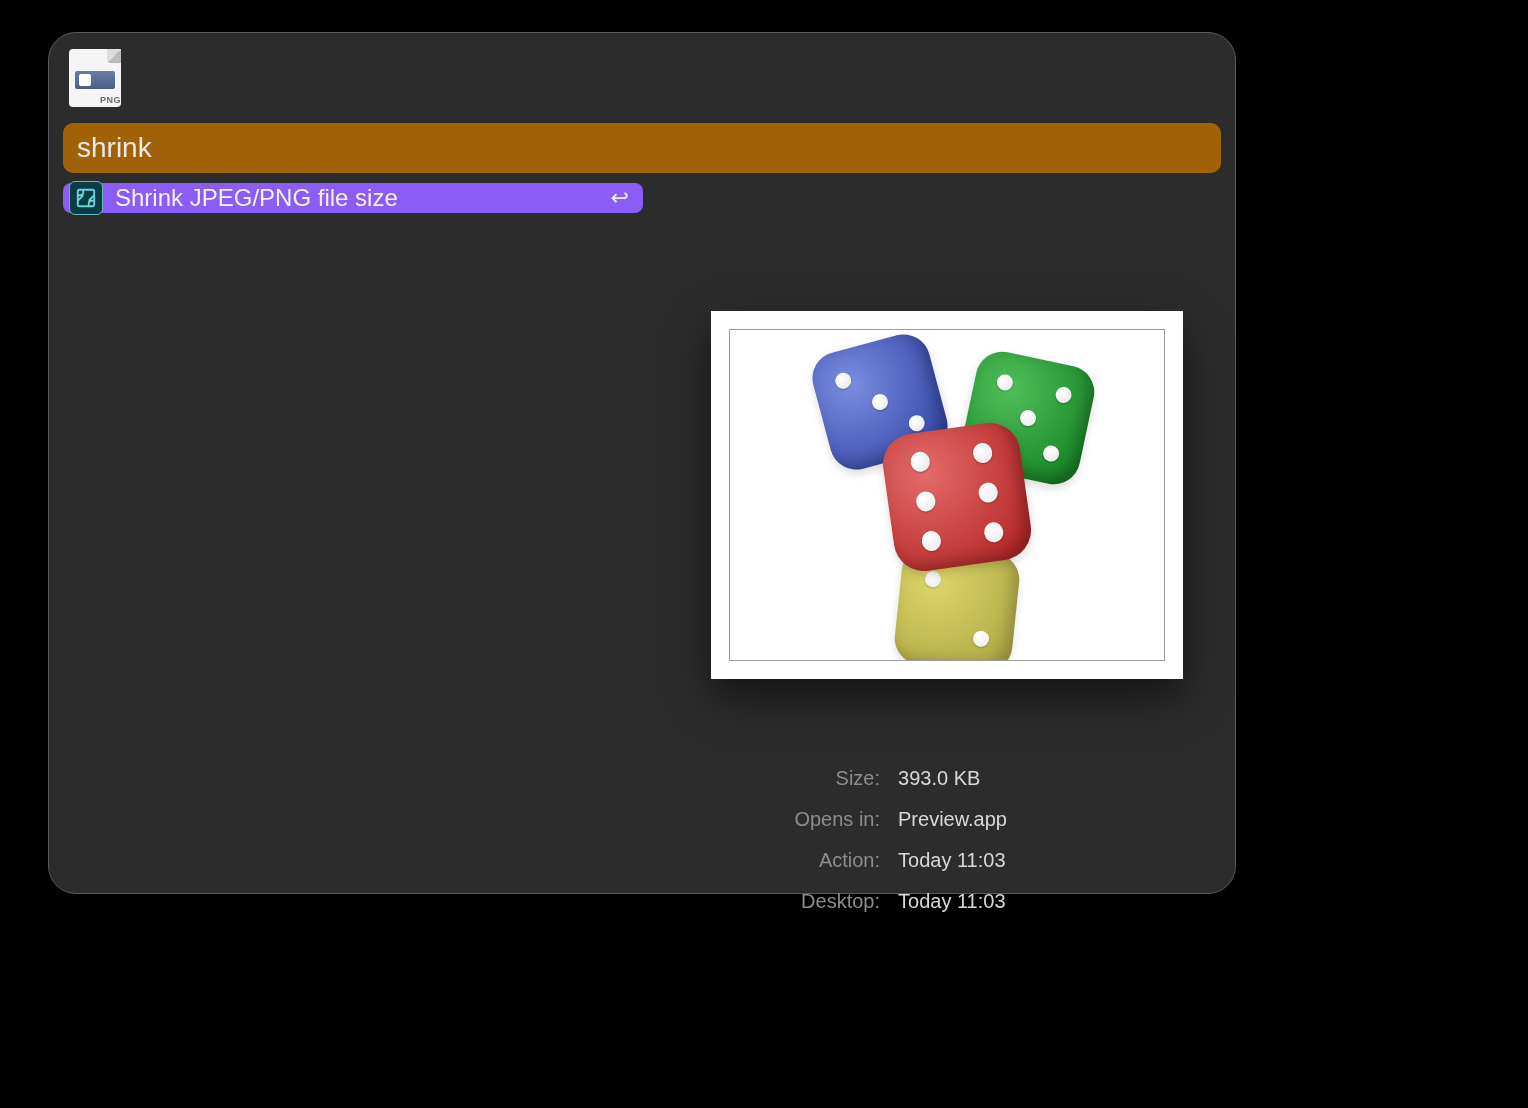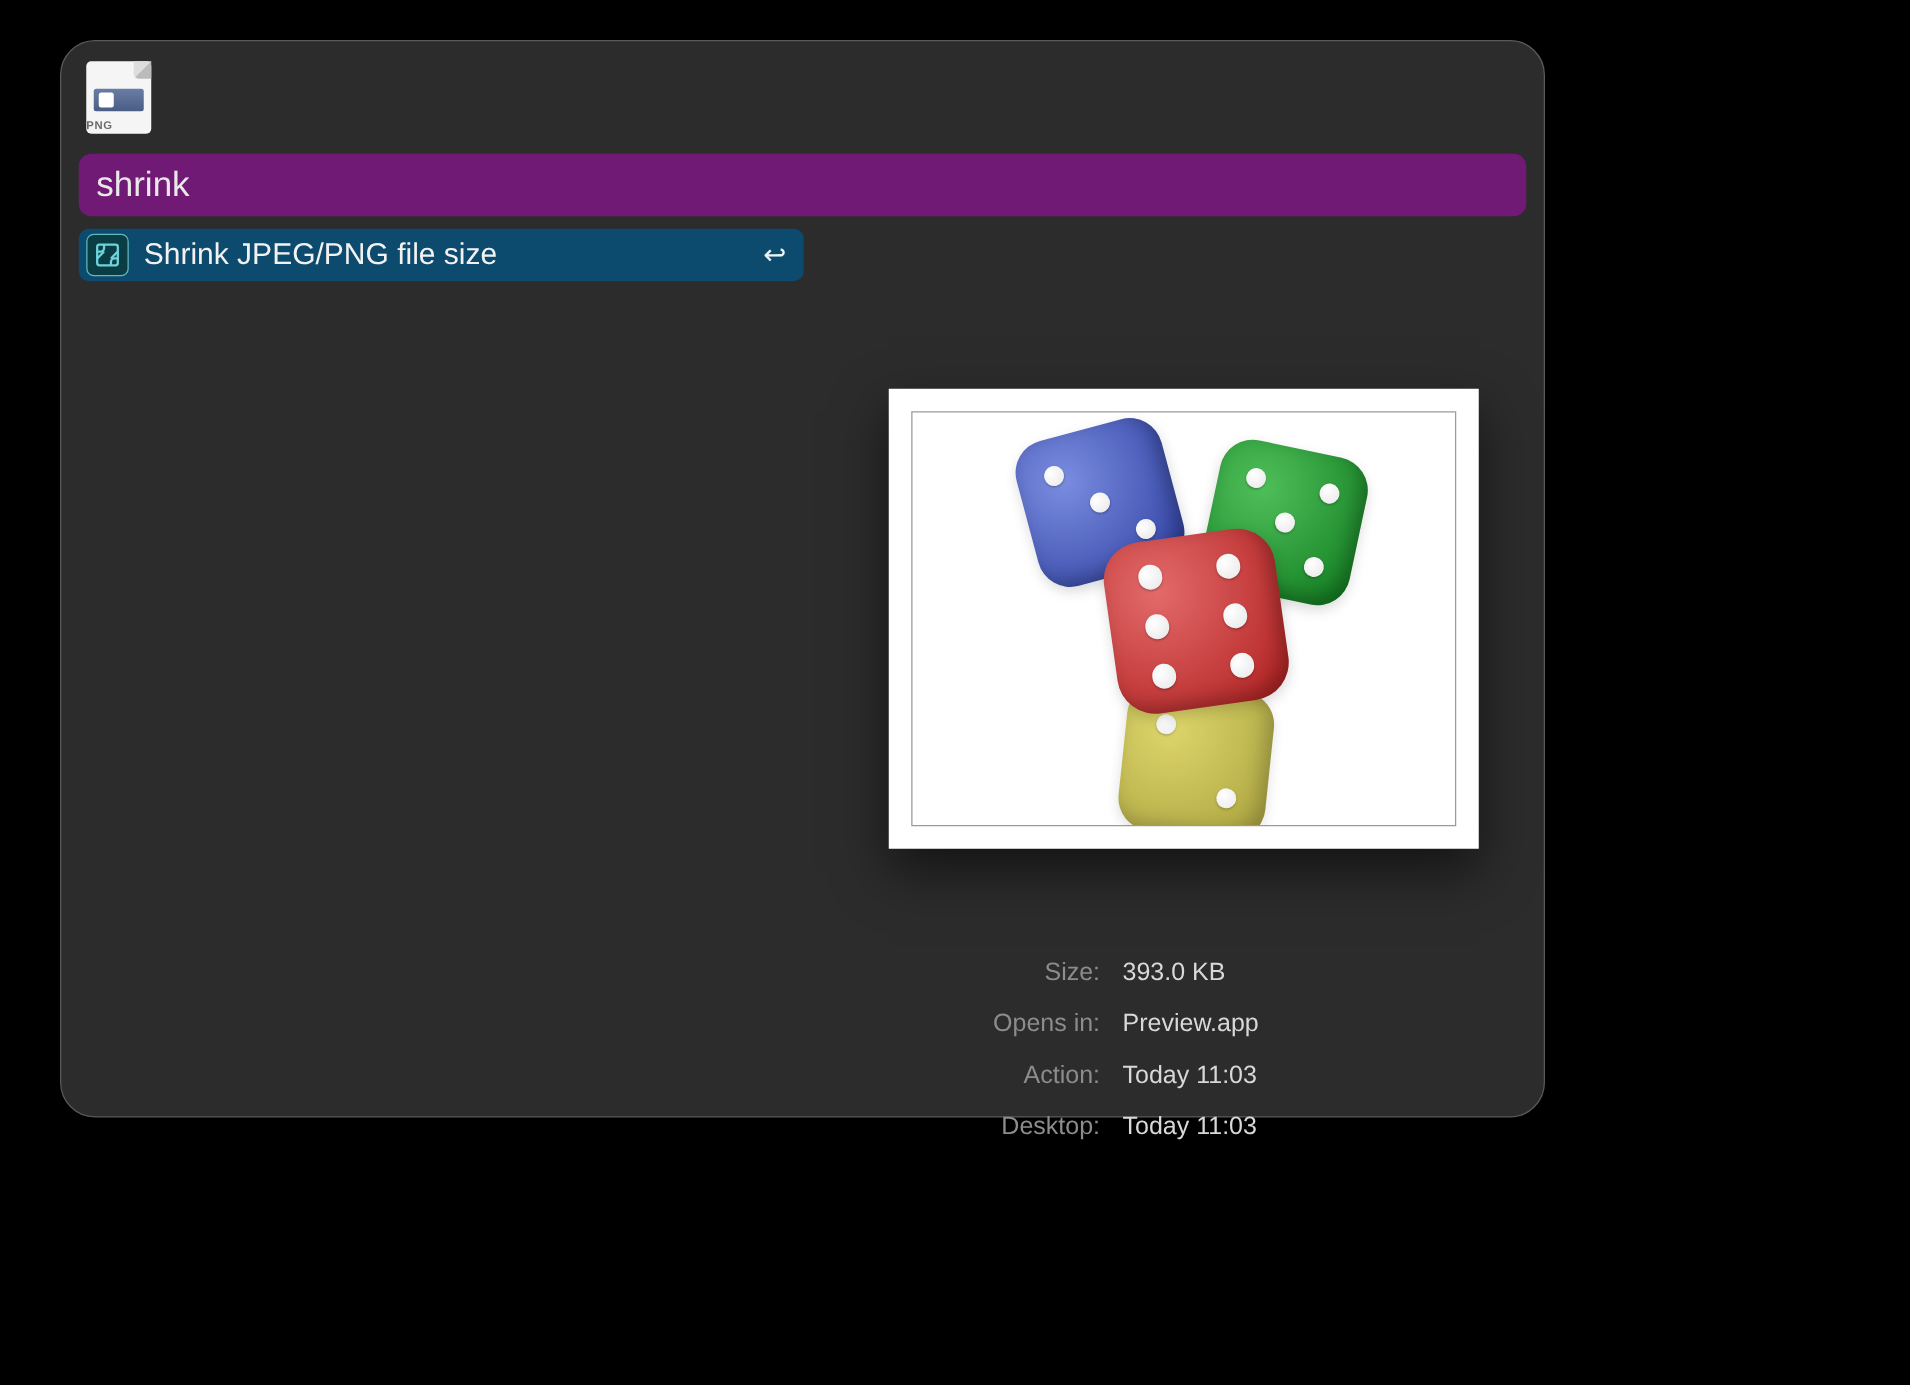--- a/index.html
+++ b/index.html
@@ -58,21 +58,21 @@
   }
   .file-icon .band::after{
     content:"";
     position:absolute;
     left:4px; top:3px; width:12px; height:12px;
     background:#fff; border-radius:2px;
   }
   .file-icon .tag {
     position: absolute;
     bottom: 2px; left: 0; right: 0;
-    text-align: left;
+    text-align: right;
     font-size: 9px;
     font-weight: 600;
     color: #6a6a6a;
     letter-spacing: 0.5px;
   }
   .file-title {
     color: #e8e8e8;
     font-size: 28px;
     font-weight: 500;
     line-height: 1.1;
@@ -80,40 +80,40 @@
   .file-path {
     color: #9a9a9a;
     font-size: 20px;
     font-weight: 400;
     margin-top: 2px;
   }
   
   .search-field {
     margin: 8px 0 10px 0;
     height: 50px;
-    background: #701a75;
+    background: #a16207;
     border-radius: 10px;
     display: flex;
     align-items: center;
     padding: 0 14px;
   }
   .search-field input {
     width: 100%;
     background: transparent;
     border: none;
     outline: none;
     color: #e9e9e9;
     font-size: 28px;
     font-weight: 400;
   }
   
   .result-row {
     width: 580px;
-    height: 42px;
-    background: #0c4a6e;
+    height: 30px;
+    background: #8b5cf6;
     border-radius: 8px;
     display: flex;
     align-items: center;
     padding: 0 14px 0 6px;
     gap: 12px;
   }
   .result-icon {
     width: 34px; height: 34px;
     background: #0b3d44;
     border: 1px solid #5fb9c1;

